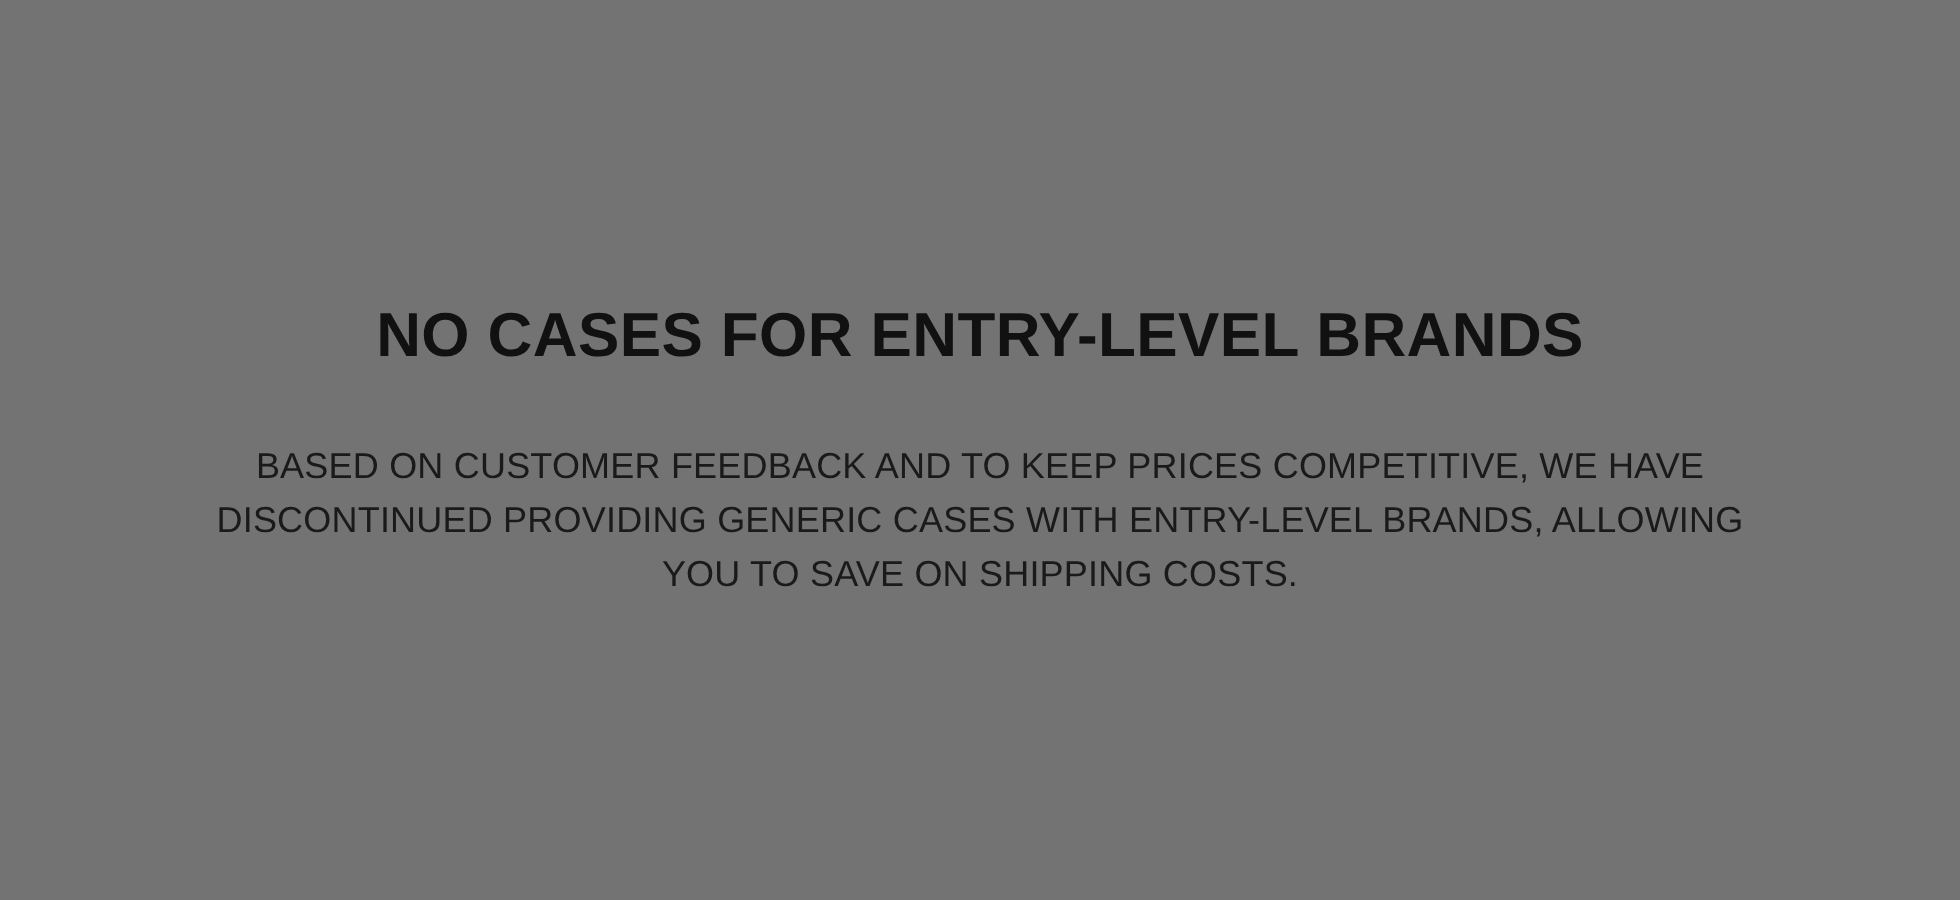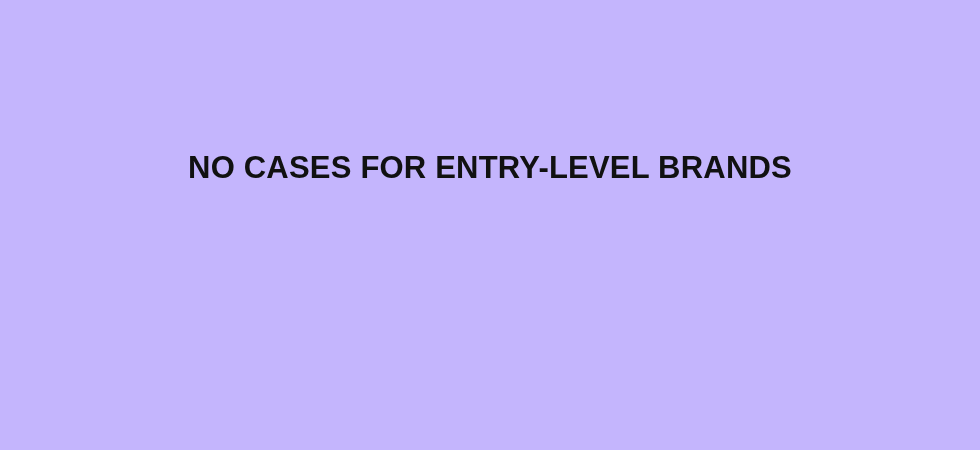--- a/index.html
+++ b/index.html
@@ -12,21 +12,21 @@
     height: 450px;
     background: #ffffff;
     font-family: "Liberation Sans", sans-serif;
     overflow: hidden;
   }
 
   .promo-banner {
     box-sizing: border-box;
     width: 980px;
     height: 450px;
-    background: #c4b5fd;
+    background: #737373;
     display: flex;
     flex-direction: column;
     align-items: center;
     justify-content: flex-start;
     padding-top: 152px;
   }
 
   .banner-inner {
     width: 880px;
     display: flex;
@@ -62,14 +62,15 @@
     text-align: center;
     -webkit-font-smoothing: antialiased;
   }
 </style>
 </head>
 <body>
 
 <div class="promo-banner">
   <div class="banner-inner">
     <h2 class="banner-heading">NO CASES FOR ENTRY-LEVEL BRANDS</h2>
+    <p class="banner-body">BASED ON CUSTOMER FEEDBACK AND TO KEEP PRICES COMPETITIVE, WE HAVE DISCONTINUED PROVIDING GENERIC CASES WITH ENTRY-LEVEL BRANDS, ALLOWING YOU TO SAVE ON SHIPPING COSTS.</p>
   </div>
 </div>
 
 </body></html>

